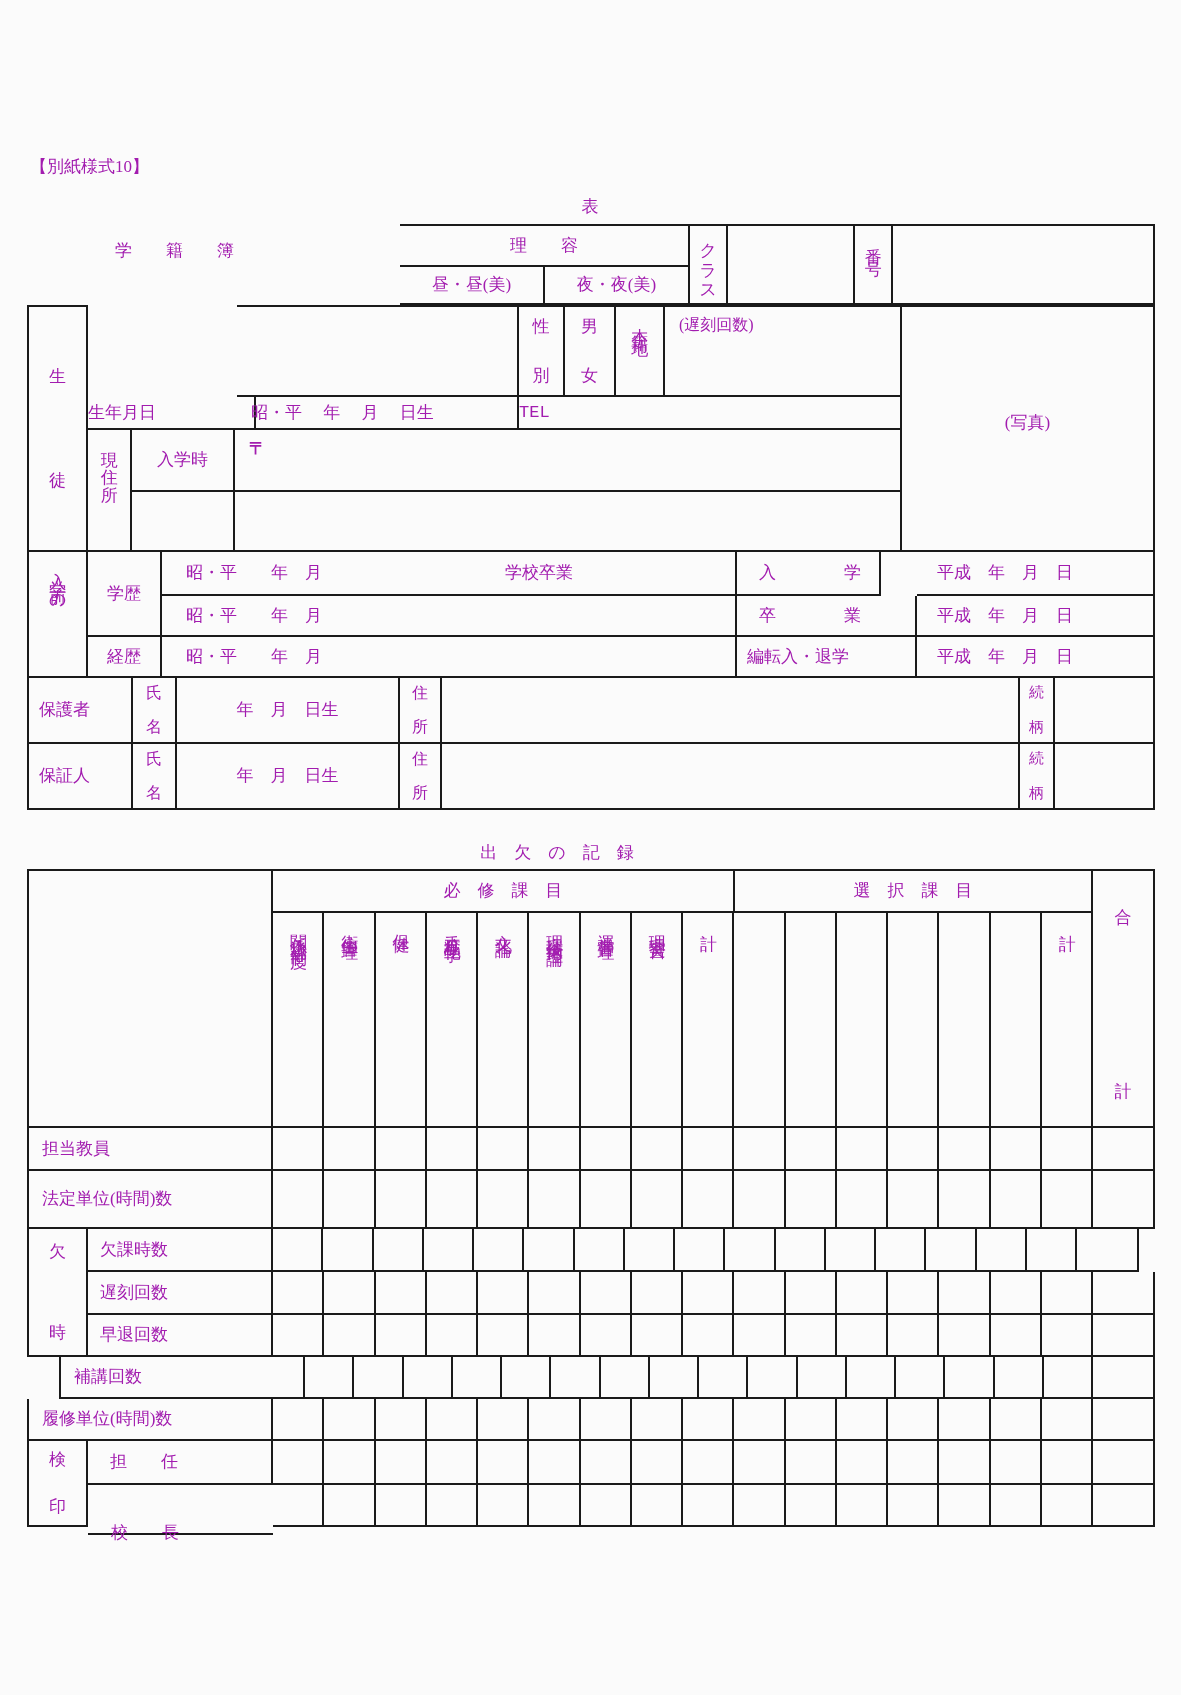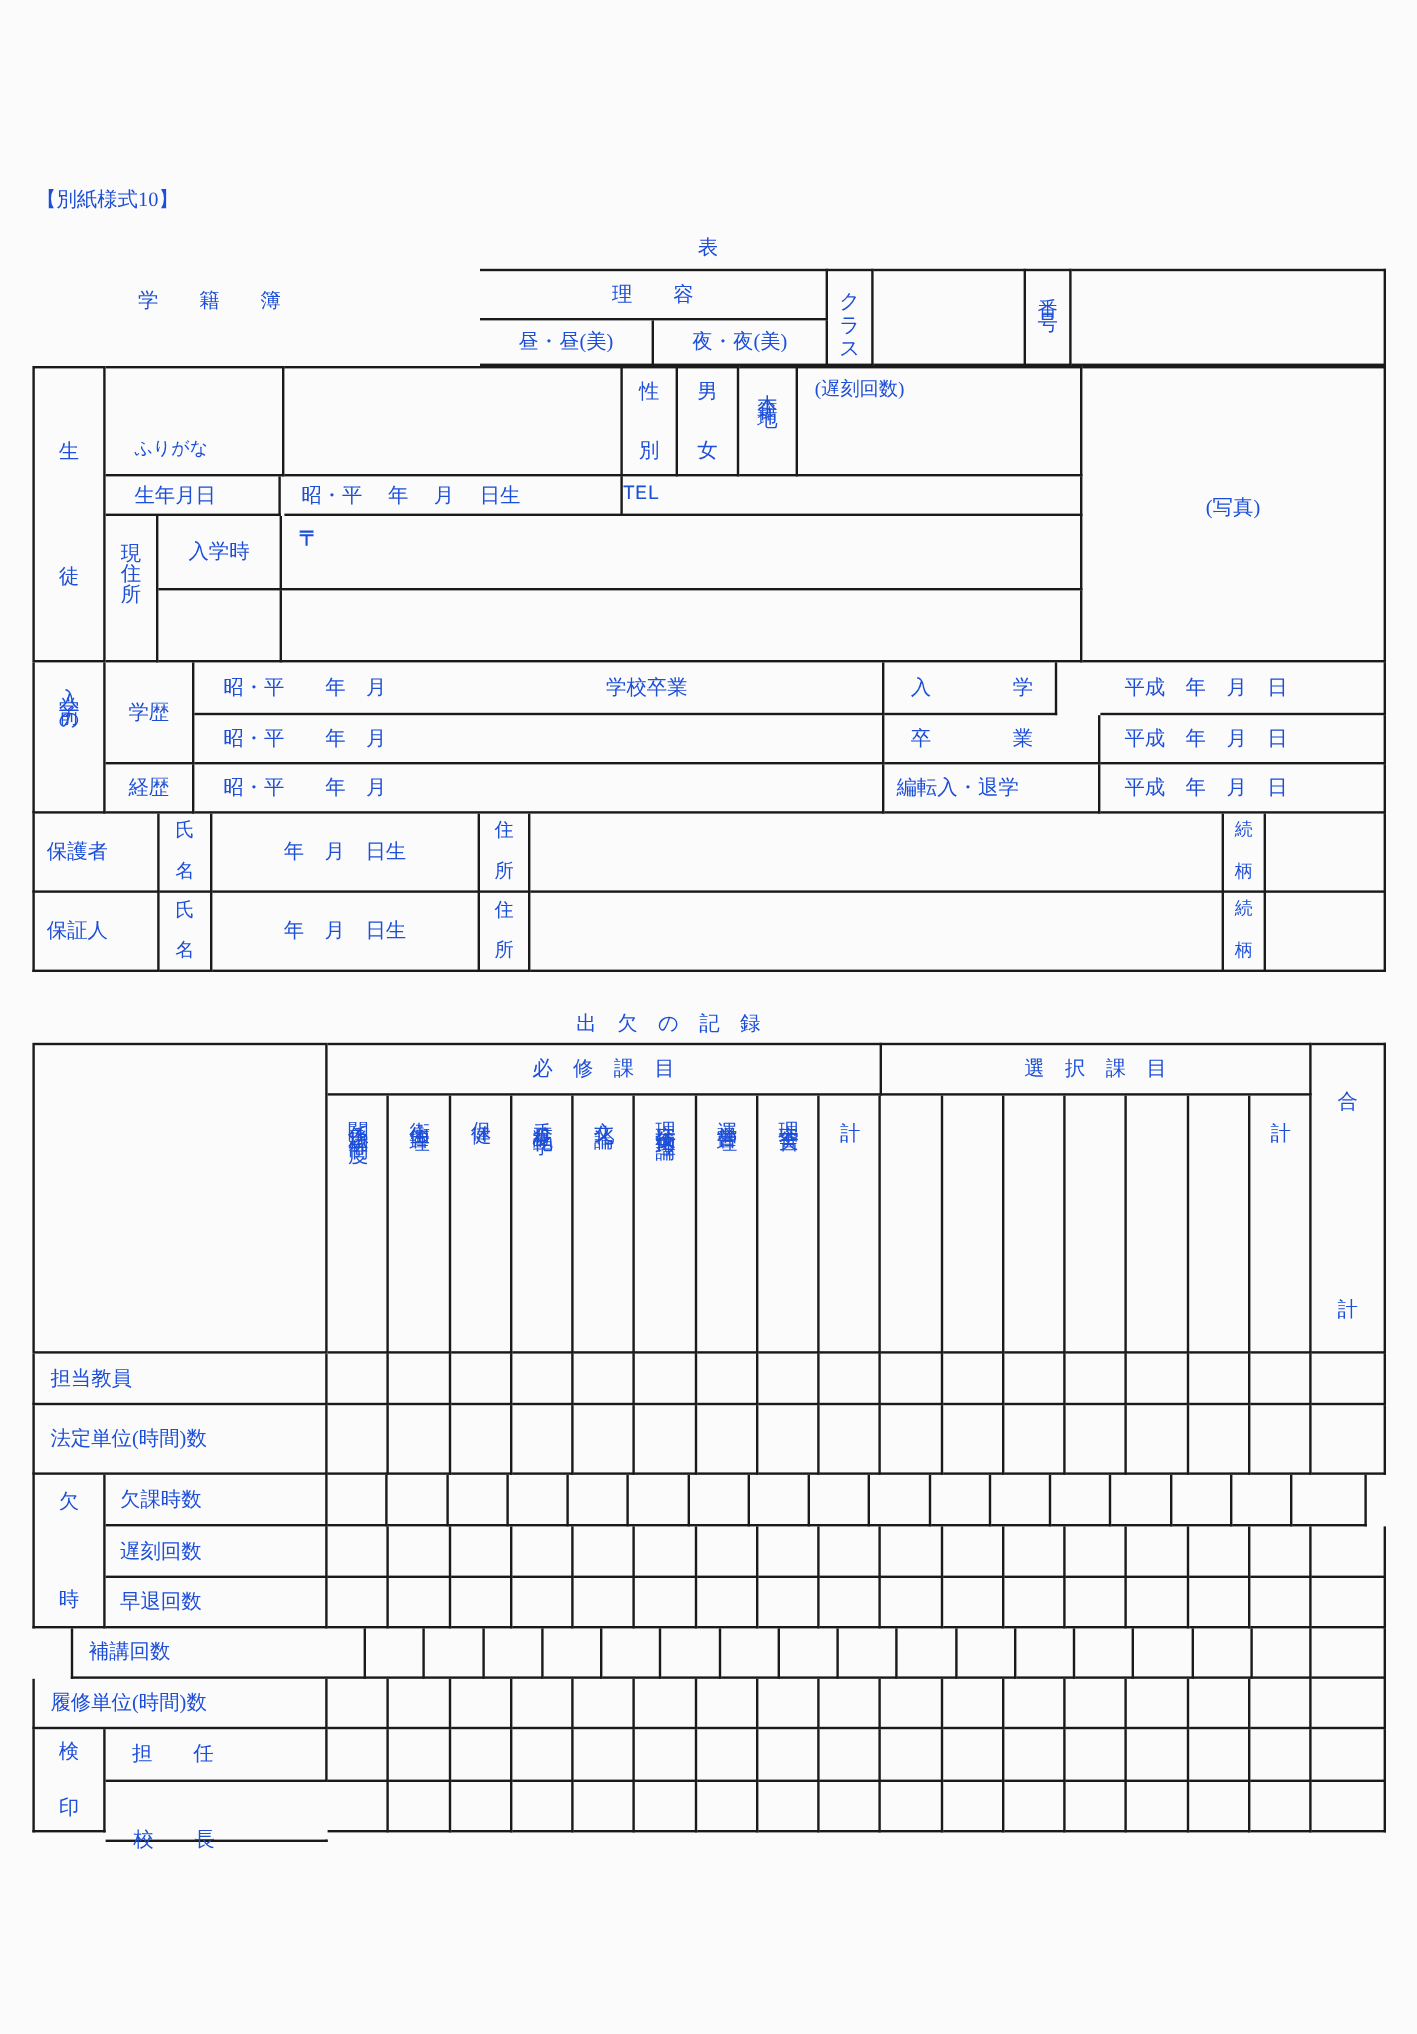--- a/index.html
+++ b/index.html
@@ -1,18 +1,18 @@
 <!DOCTYPE html>
 <html><head>
 <meta charset="utf-8">
 <style>
   html,body{margin:0;padding:0;background:#e8e8e8;}
   #doc{
     position:relative;width:1181px;height:1695px;margin:0 auto;
-    background:#fbfbfb;color:#1d4ed8;
+    background:#fbfbfb;color:#a21caf;
     font-family:"Liberation Serif","DejaVu Serif",serif;
     font-size:17px;line-height:1.25;
   }
   .t{position:absolute;white-space:pre;}
   .c{position:absolute;box-sizing:border-box;
      border-right:2px solid #1a1a1a;border-bottom:2px solid #1a1a1a;
      overflow:hidden;white-space:pre;}
   .bl{border-left:2px solid #1a1a1a;}
   .bt{border-top:2px solid #1a1a1a;}
   .pc{display:flex;align-items:center;justify-content:center;text-align:center;}
@@ -51,43 +51,39 @@
   <div class="c bt vtx" style="left:690px;top:224px;width:38px;height:81px;padding-top:5px;"><span class="vt" style="letter-spacing:2px;">クラス</span></div>
   <div class="c bt" style="left:728px;top:224px;width:127px;height:81px;"></div>
   <div class="c bt vtx" style="left:855px;top:224px;width:38px;height:81px;padding-top:8px;"><span class="vt" style="letter-spacing:14px;">番号</span></div>
   <div class="c bt" style="left:893px;top:224px;width:262px;height:81px;"></div>
 
   <div class="c bl bt stackA" style="left:27px;top:305px;width:61px;height:247px;padding:18px 0;">
     <span>生</span>
     <span>徒</span>
   </div>
 
-  <div class="c bt" style="left:88px;top:305px;width:149px;height:92px;">
-    <div class="dotline half" style="height:50px;padding-left:24px;font-size:15px;">ふりがな</div>
-    
-  </div>
   <div class="c bt" style="left:237px;top:305px;width:282px;height:92px;">
     <div class="dotline" style="height:50px;"></div>
     
   </div>
   <div class="c bt stack2" style="left:519px;top:305px;width:46px;height:92px;padding:9px 0;">
     <span>性</span>
     <span>別</span>
   </div>
   <div class="c bt stack2" style="left:565px;top:305px;width:51px;height:92px;padding:9px 0;">
     <span>男</span>
     <span>女</span>
   </div>
   <div class="c bt vtx" style="left:616px;top:305px;width:49px;height:92px;padding-top:8px;"><span class="vt" style="letter-spacing:6px;">本籍地</span></div>
   <div class="c bt topleft" style="left:665px;top:305px;width:237px;height:92px;font-size:16px;">(遅刻回数)</div>
   <div class="c bt" style="left:902px;top:305px;width:253px;height:247px;">
     <div style="text-align:center;margin-top:62px;">(写真)</div>
   </div>
 
-  <div class="c half" style="left:88px;top:397px;width:146px;height:33px;padding-left:24px;">生年月日</div>
+  <div class="c half" style="left:88px;top:397px;width:168px;height:33px;">生年月日</div>
   <div class="c half" style="left:237px;top:397px;width:282px;height:33px;padding-left:14px;">昭・平　 年　 月　 日生</div>
   <div class="c half" style="left:519px;top:397px;width:383px;height:33px;padding-left:0;font-family:'Liberation Mono','DejaVu Sans Mono',monospace;">TEL</div>
 
   <div class="c vtx" style="left:88px;top:430px;width:44px;height:122px;padding-top:9px;"><span class="vt" style="letter-spacing:17px;">現住所</span></div>
   <div class="c pc" style="left:132px;top:430px;width:103px;height:62px;">入学時</div>
   <div class="c topleft" style="left:235px;top:430px;width:667px;height:62px;font-weight:bold;">〒</div>
   <div class="c" style="left:132px;top:492px;width:103px;height:60px;"></div>
   <div class="c" style="left:235px;top:492px;width:667px;height:60px;"></div>
 
   <div class="c bl vtx" style="left:27px;top:552px;width:61px;height:126px;padding-top:7px;"><span class="vt" style="letter-spacing:8px;">入学前の</span></div>

